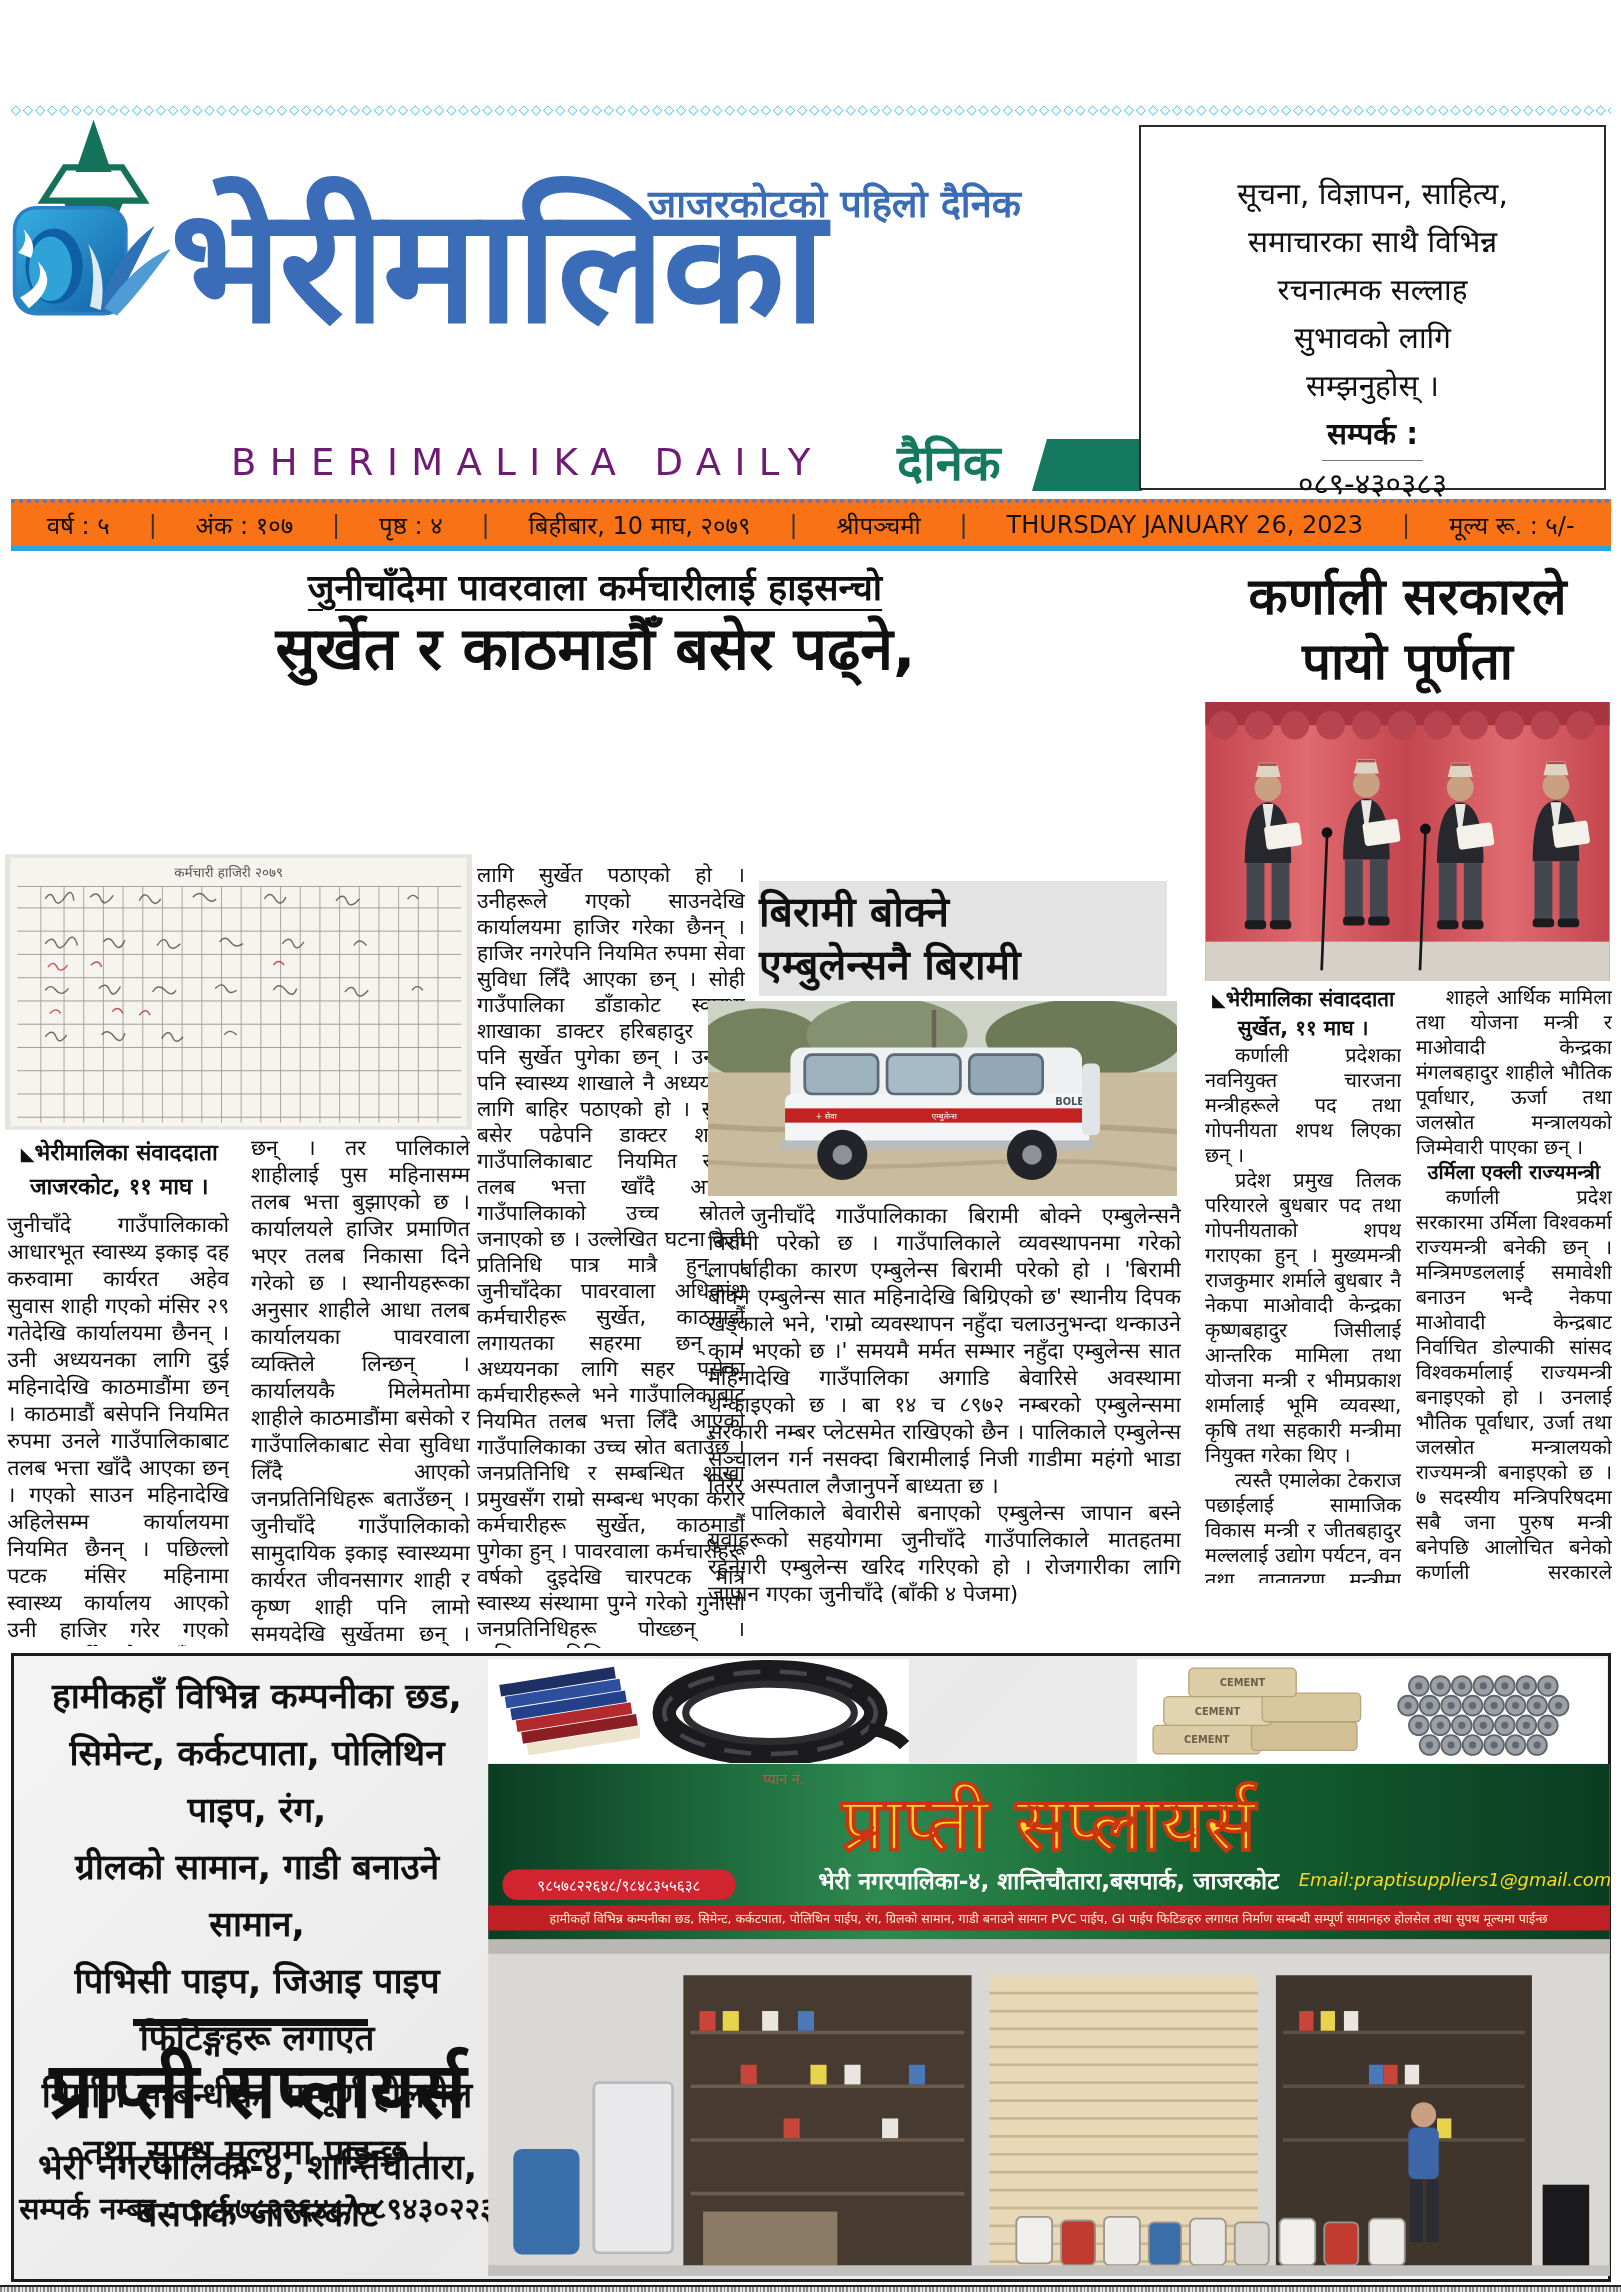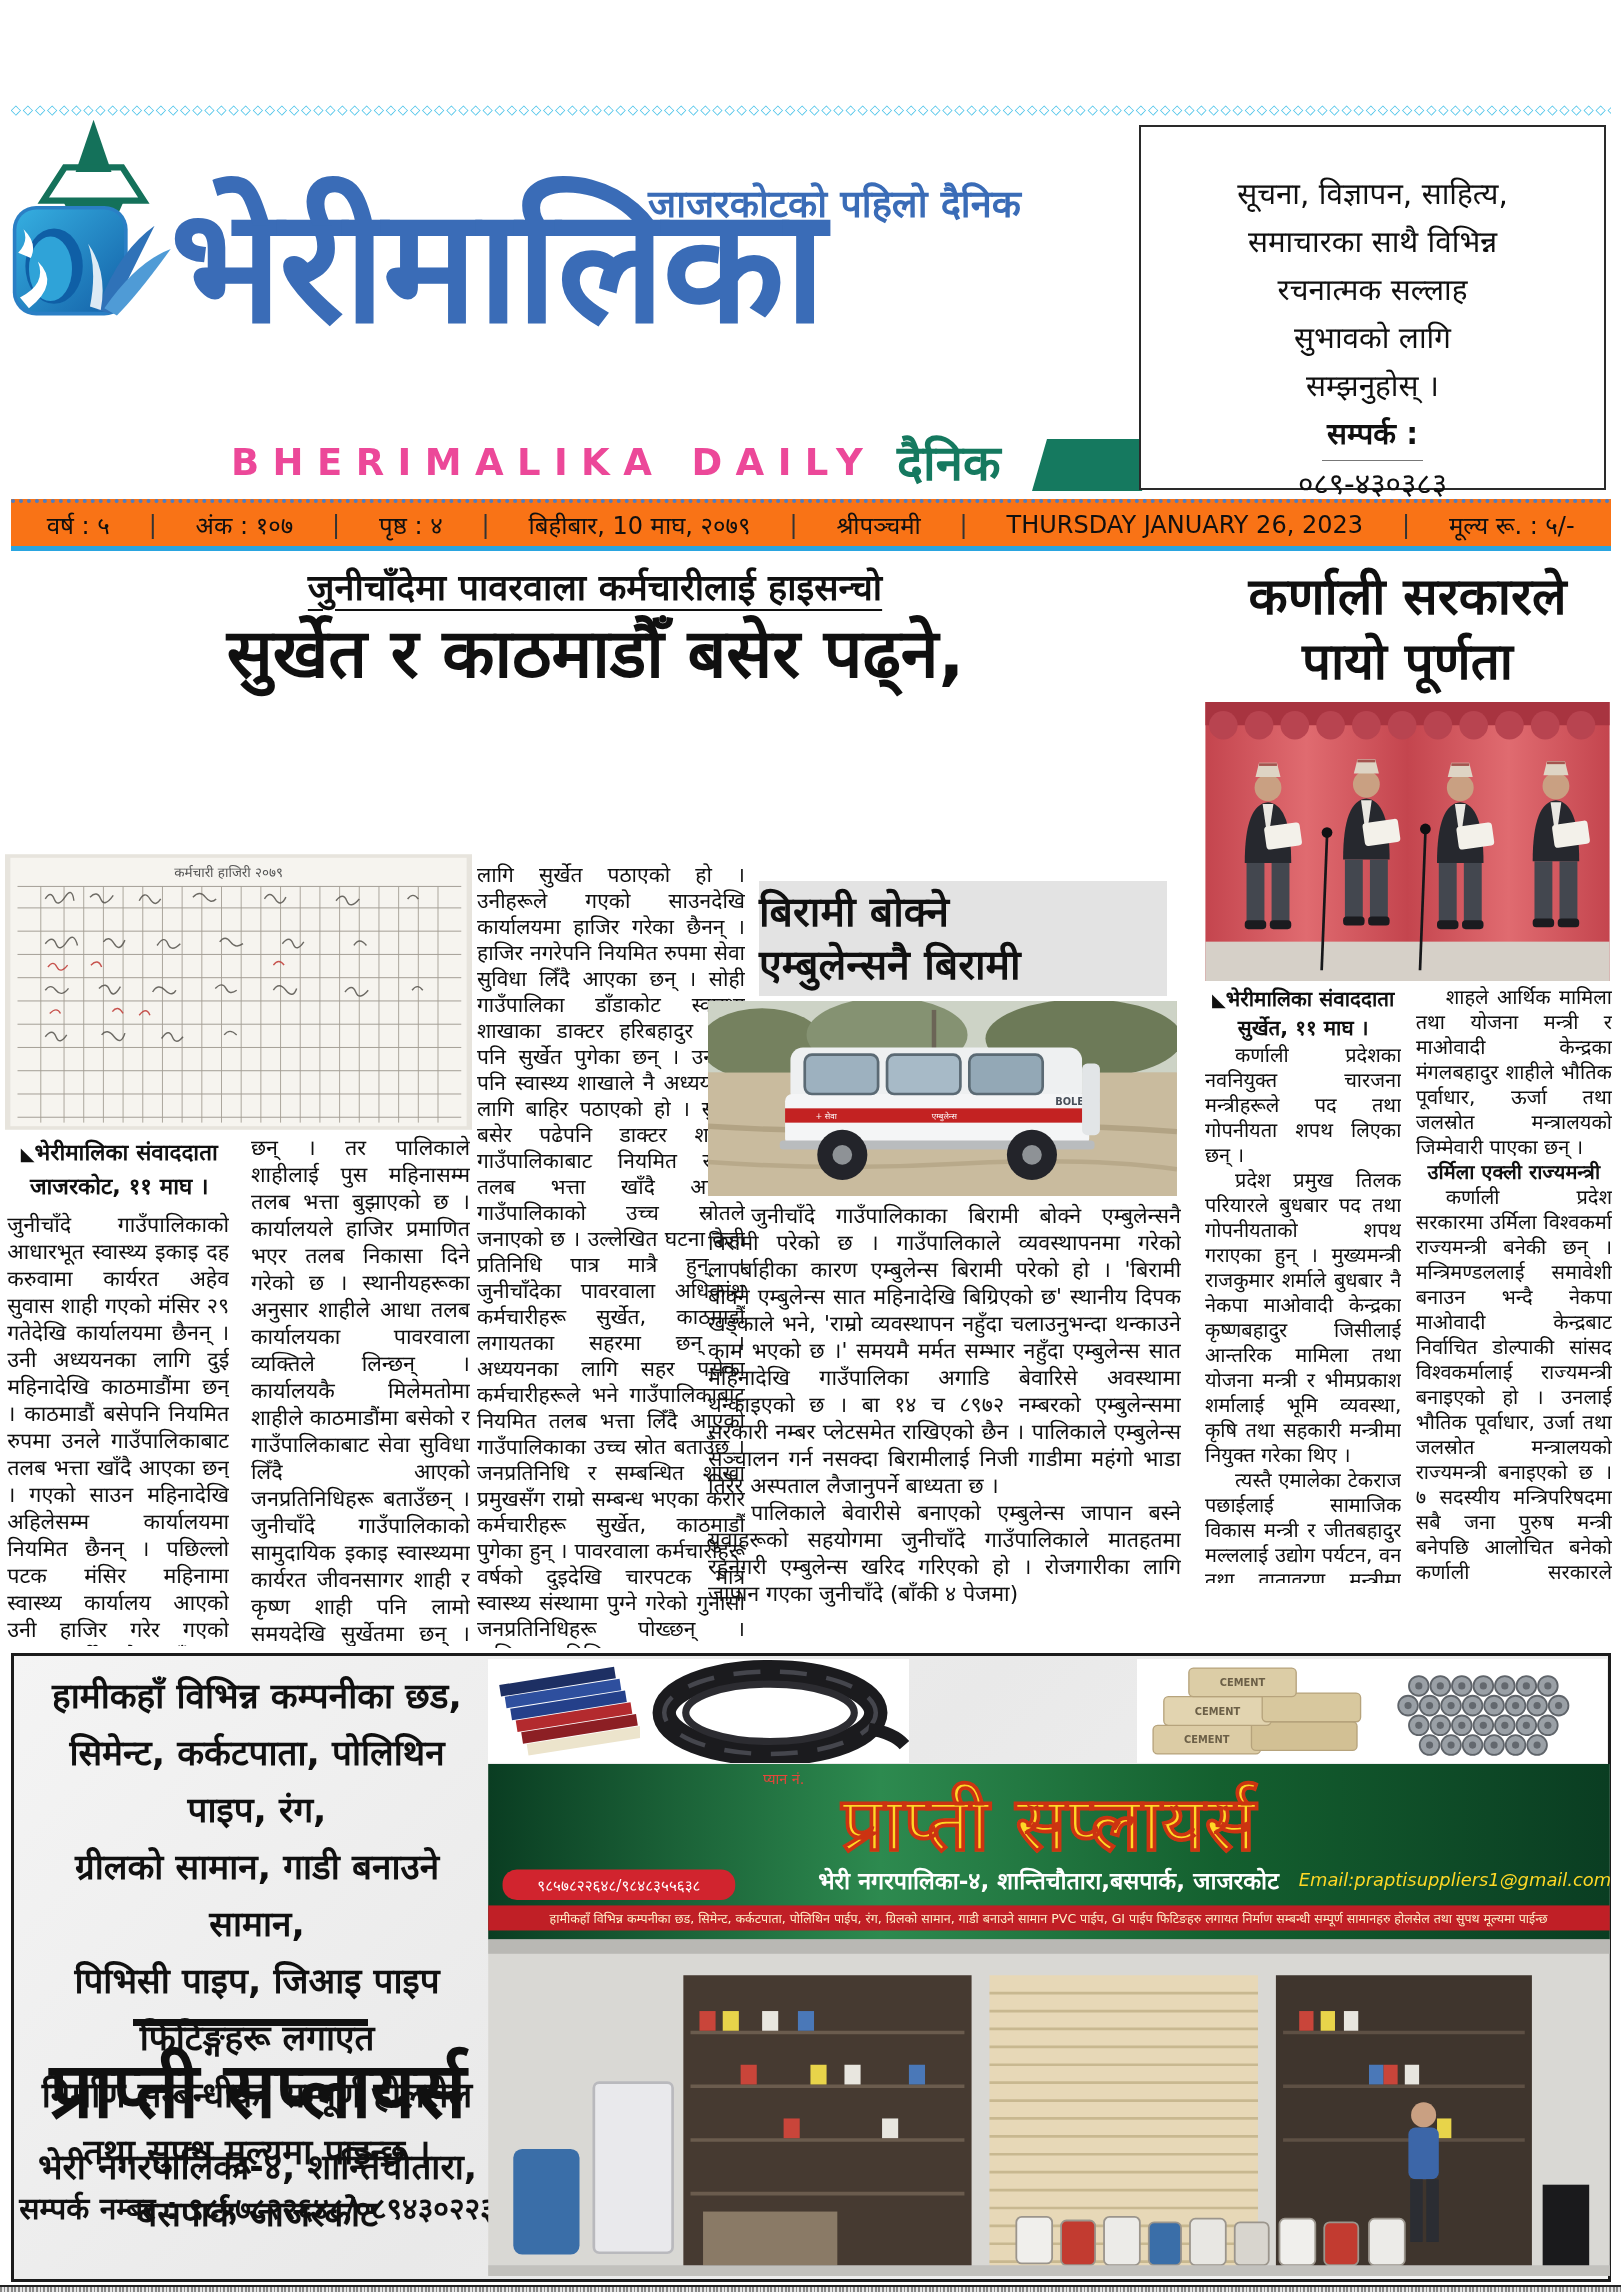--- a/index.html
+++ b/index.html
@@ -7,36 +7,36 @@
         font-family:"DejaVu Sans",sans-serif;color:#101010;}
   .abs{position:absolute;}
   
   .diamond-row{left:10.7px;top:100px;width:1600px;height:19.7px;overflow:hidden;
     color:#46c1e8;font-size:13.4px;letter-spacing:1.8px;white-space:nowrap;line-height:19.7px;}
   .diamond-row::after{content:"◇◇◇◇◇◇◇◇◇◇◇◇◇◇◇◇◇◇◇◇◇◇◇◇◇◇◇◇◇◇◇◇◇◇◇◇◇◇◇◇◇◇◇◇◇◇◇◇◇◇◇◇◇◇◇◇◇◇◇◇◇◇◇◇◇◇◇◇◇◇◇◇◇◇◇◇◇◇◇◇◇◇◇◇◇◇◇◇◇◇◇◇◇◇◇◇◇◇◇◇◇◇◇◇◇◇◇◇◇◇◇◇◇◇◇◇◇◇◇◇◇◇◇◇◇◇◇◇◇◇◇◇◇◇◇◇◇◇◇◇◇◇◇◇◇◇";}
   .logo-svg{left:10.7px;top:118px;}
   .np-title{left:170px;top:115px;width:833px;font-size:159px;line-height:1.9;
     font-weight:700;color:#3a6cb7;letter-spacing:-2.7px;white-space:nowrap;height:349px;overflow:hidden;}
   .tagline{left:502px;top:176px;width:519px;text-align:right;font-size:38px;font-weight:700;color:#3a6cb7;}
-  .en-title{left:231px;top:441px;font-size:37px;font-weight:700;letter-spacing:13.4px;color:#ec4899;white-space:nowrap;}
+  .en-title{left:231px;top:441px;font-size:37px;font-weight:400;letter-spacing:13.4px;color:#701a75;white-space:nowrap;}
   .np-daily{left:897px;top:428px;font-size:49px;font-weight:700;color:#15795f;}
   .flag{left:1032px;top:439px;width:125px;height:52px;background:#15795f;
     clip-path:polygon(12% 0,100% 0,88% 100%,0 100%);}
   .info-box{left:1139px;top:125px;width:467px;height:365px;border:2.7px solid #2a2a2a;background:#fff;
     text-align:center;font-size:29.6px;line-height:1.62;padding-top:44px;box-sizing:border-box;font-weight:500;}
   .info-box .contact-label{font-weight:700;display:inline-block;border-bottom:1.8px solid #777;padding:0 5.4px 1.8px;}
   
   .datebar{left:10.7px;top:499px;width:1600px;height:52px;background:#f97316;
     border-top:4.5px dotted #4d7dc2;border-bottom:5.4px solid #2aa5e0;box-sizing:border-box;
     display:flex;align-items:center;justify-content:space-between;padding:0 36px;font-size:24px;font-weight:500;}
   .datebar .sep{color:#333;font-weight:400;padding:0 5.4px;}
   
   .kicker{left:107px;top:562px;width:976px;text-align:center;font-size:36px;font-weight:700;
     text-decoration:underline;text-decoration-thickness:2.2px;text-underline-offset:9px;}
-  .headline{left:0;top:614px;width:1191px;text-align:center;font-weight:700;font-size:68px;line-height:1.17;}
+  .headline{left:0;top:614px;width:1191px;text-align:center;font-weight:700;font-size:59px;line-height:1.17;}
   .body-txt{font-size:21.5px;line-height:27px;text-align:justify;overflow:hidden;}
   .caption-byline{font-weight:700;text-align:center;font-size:22.4px;line-height:32px;}
   .tri{font-size:18px;}
   .lead-col1{left:7.2px;top:1211px;width:222px;height:435px;}
   .lead-col2{left:251px;top:1134px;width:219px;height:512px;}
   .lead-col3{left:477px;top:862px;width:268px;height:786px;font-size:21px;line-height:26px;}
   .lead-caption{left:7.2px;top:1136px;width:224px;}
   .att-photo{left:4.5px;top:854px;}
   
   .amb-box{left:759px;top:881px;width:408px;height:115px;background:#e3e3e3;

